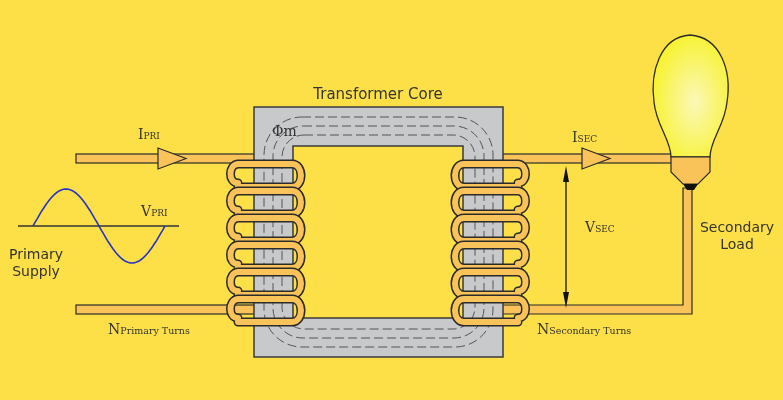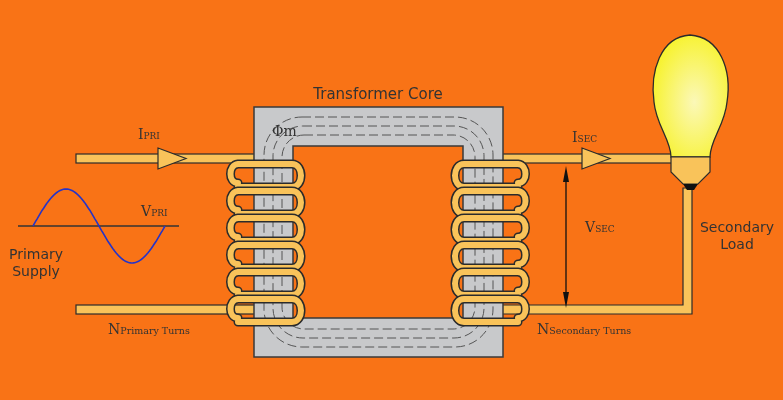--- a/index.html
+++ b/index.html
@@ -1,16 +1,16 @@
 <!DOCTYPE html>
 <html><head>
 <meta charset="utf-8">
 <style>
   html,body{margin:0;padding:0;background:#ffffff;}
-  #stage{position:relative;width:783px;height:400px;overflow:hidden;background:#f97316;}
+  #stage{position:relative;width:783px;height:400px;overflow:hidden;background:#fde047;}
   svg{position:absolute;left:0;top:0;}
   .lbl{font-family:"DejaVu Serif",serif;fill:#333333;}
   .sans{font-family:"DejaVu Sans",sans-serif;fill:#333333;}
 </style>
 </head>
 <body>
 
 <div id="stage">
 <svg width="783" height="400" viewBox="0 0 783 400">
   <defs>

